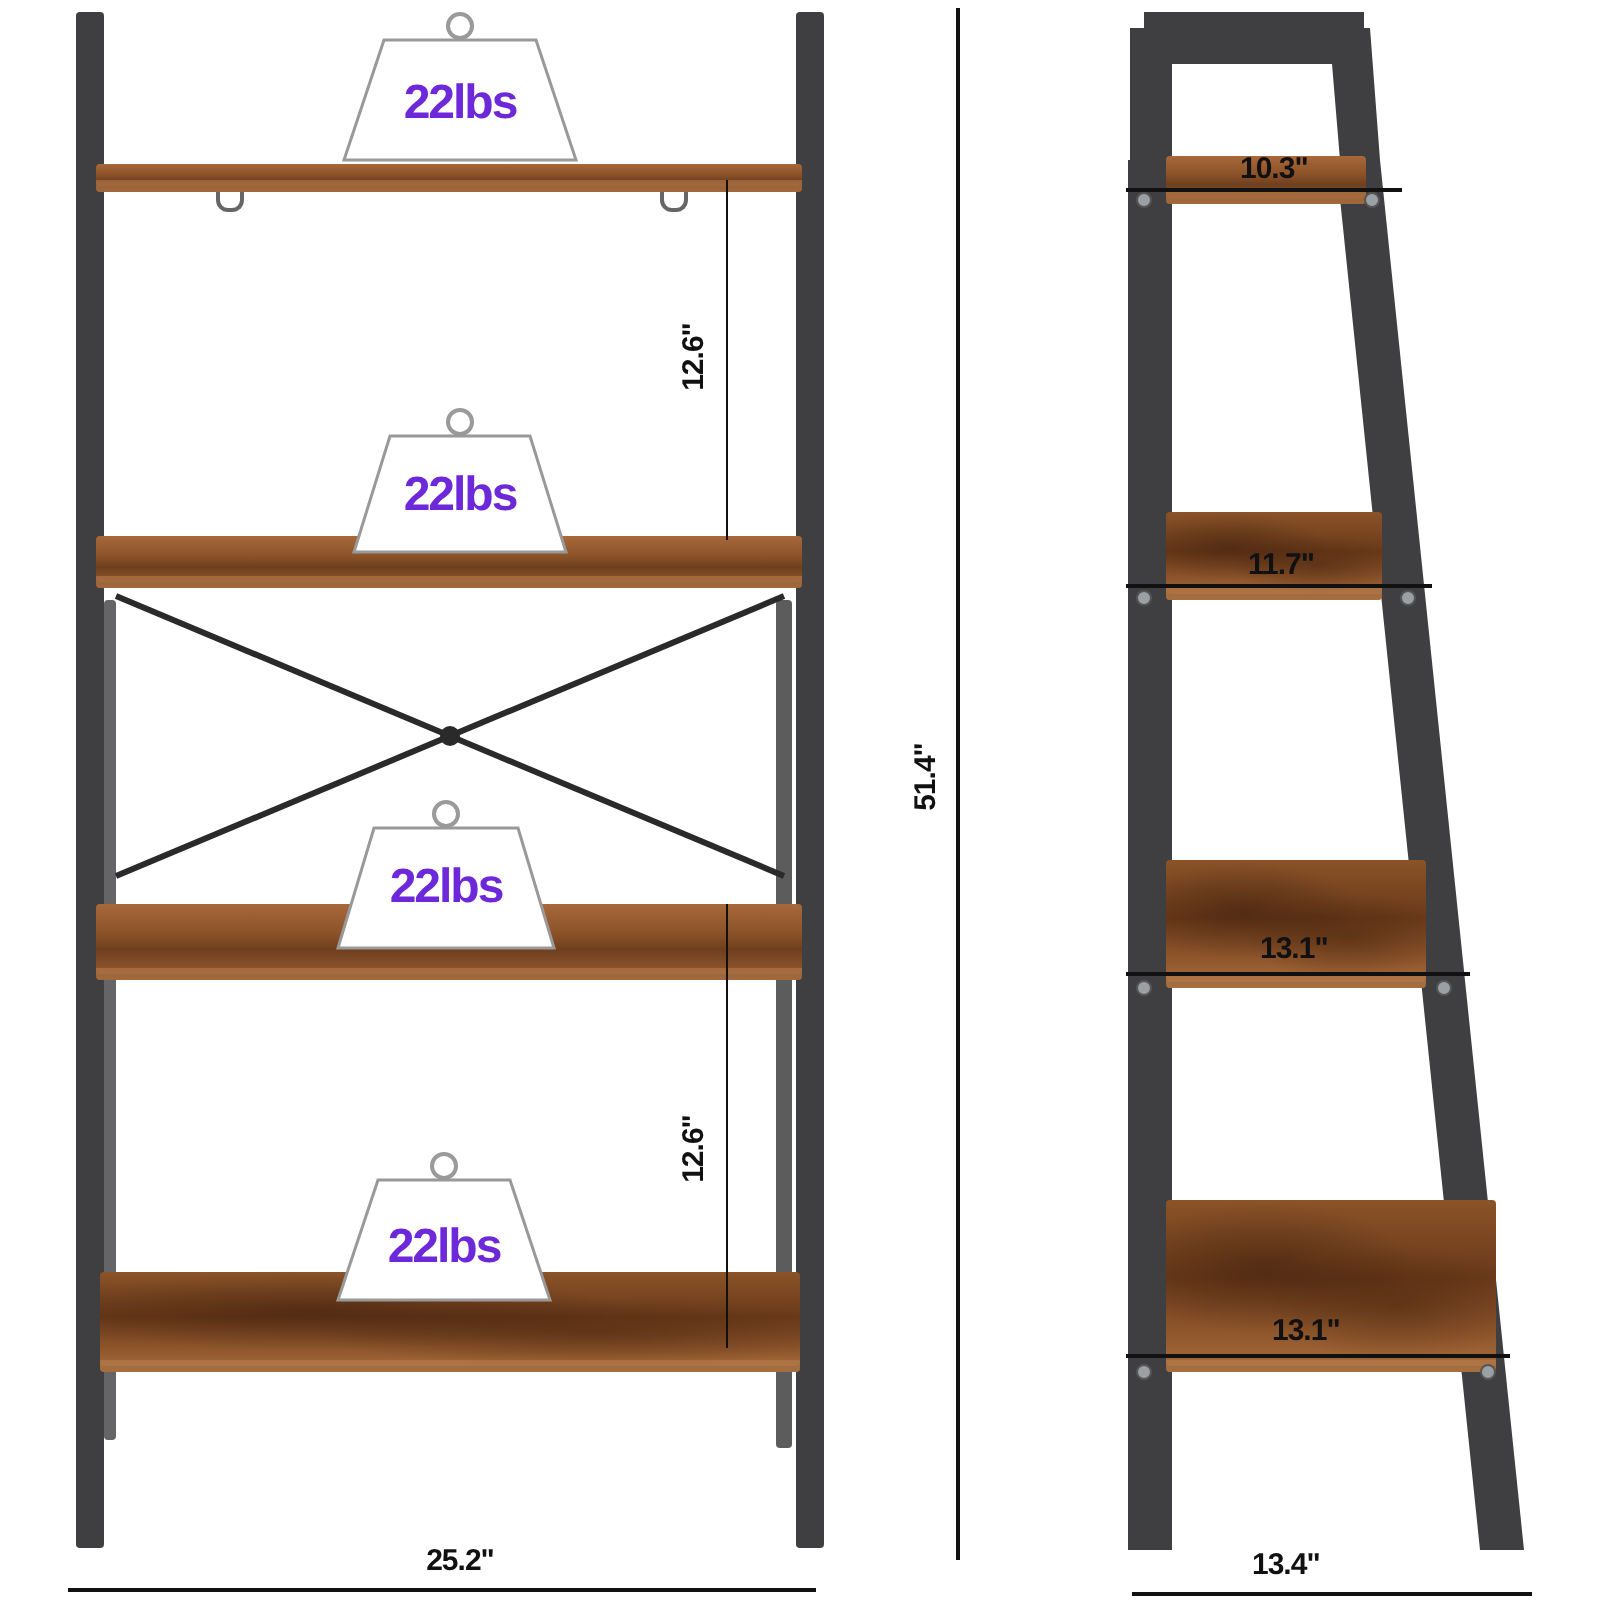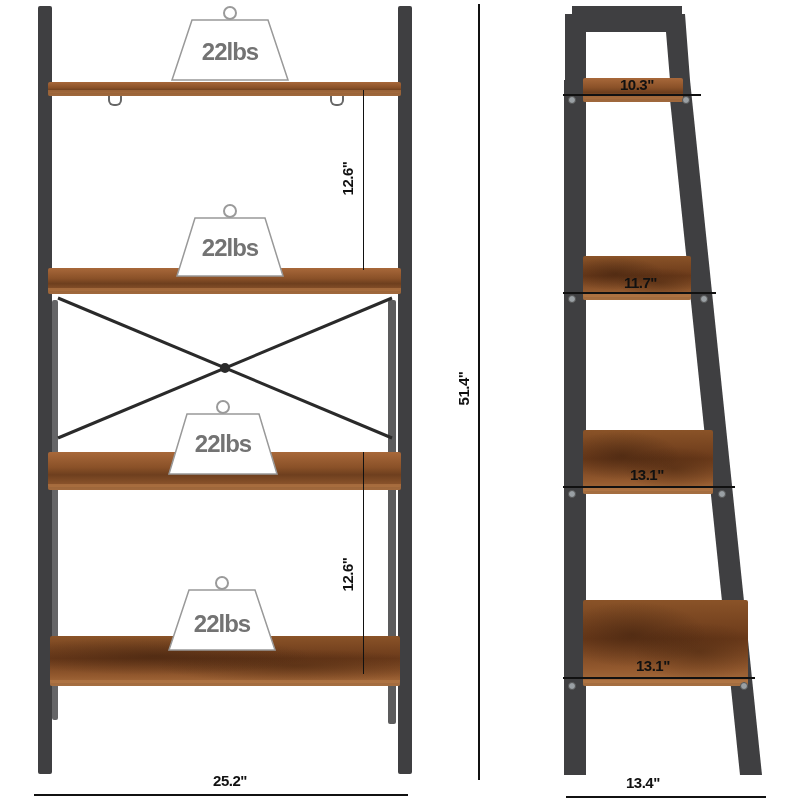--- a/index.html
+++ b/index.html
@@ -14,21 +14,21 @@
   .shelf.rustic {
     background:
       radial-gradient(ellipse at 30% 40%, rgba(50,25,10,0.45), transparent 45%),
       radial-gradient(ellipse at 70% 60%, rgba(60,30,10,0.45), transparent 40%),
       linear-gradient(180deg, #8a5328 0%, #6b3a1a 45%, #93592e 80%, #a9703f 100%);
   }
   .shelf .edge { position:absolute; left:0; right:0; bottom:0; height:6px; background:#b77c4a; opacity:0.6; border-radius:0 0 2px 2px; }
   .weight { position:absolute; }
   .weight .ring { position:absolute; left:50%; top:0; width:10px; height:10px; margin-left:-7px; border:2px solid #9a9a9a; border-radius:50%; background:#fff; }
   .weight svg { position:absolute; left:0; top:12px; }
-  .weight .label { position:absolute; left:0; right:0; text-align:center; color:#737373; font-weight:bold; font-size:24px; letter-spacing:-1px; }
+  .weight .label { position:absolute; left:0; right:0; text-align:center; color:#6d28d9; font-weight:bold; font-size:24px; letter-spacing:-1px; }
   .dim { position:absolute; font-weight:bold; color:#111; font-size:15px; letter-spacing:-0.5px; }
   .vtext { transform:rotate(-90deg); transform-origin:center; white-space:nowrap; }
   .line { position:absolute; background:#111; }
   .bolt { position:absolute; width:6px; height:6px; border-radius:50%; background:#9aa0a4; border:1px solid #555; }
 </style>
 </head>
 <body>
 
 <div>
 

